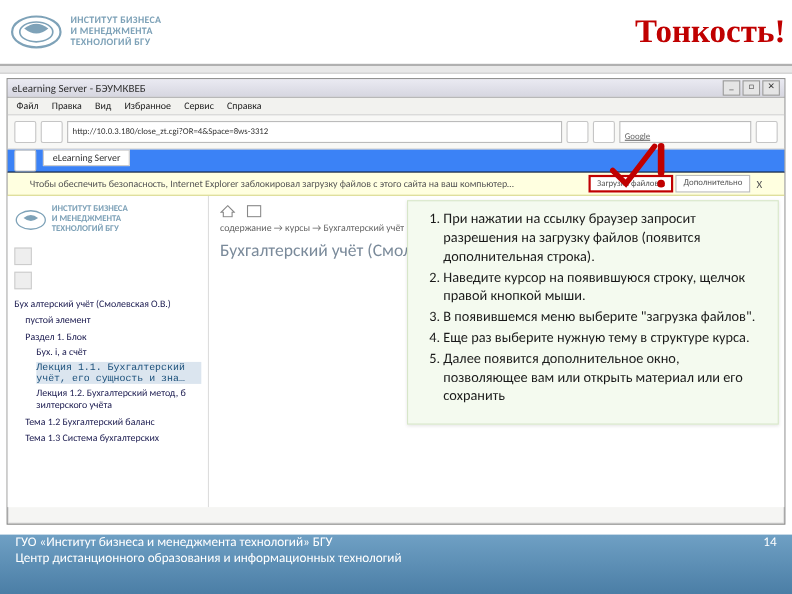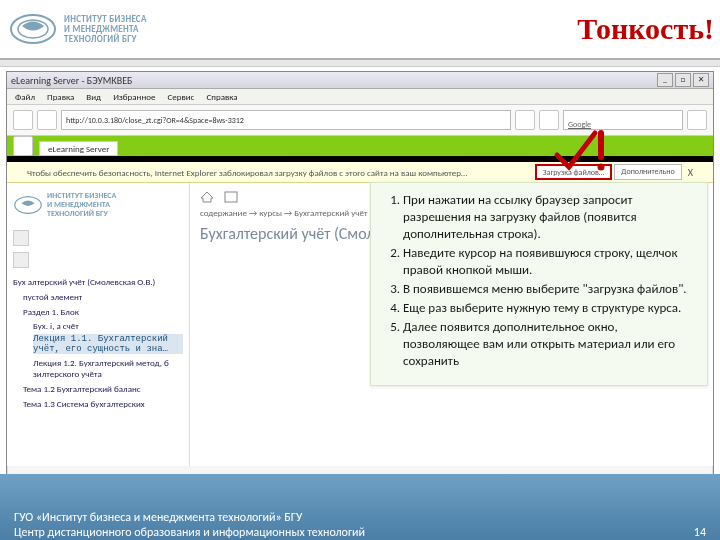--- a/index.html
+++ b/index.html
@@ -122,25 +122,25 @@
     background: #fff;
     border: 1px solid #bbb;
     display: flex;
     align-items: flex-end;
     padding: 0 4px;
     font-size: 8px;
     color: #666;
     text-decoration: underline;
   }
   .br-tabs {
-    background: #84cc16;
+    background: #3b82f6;
     height: 20px;
-    border-bottom: 6px solid #000000;
-    display: flex;
-    align-items: flex-end;
+    border-bottom: 1px solid #000000;
+    display: flex;
+    align-items: flex-start;
     padding: 0 6px;
     gap: 6px;
   }
   .tab {
     background: #fff;
     border: 1px solid #ccc;
     padding: 1px 8px;
     font-size: 9px;
   }
   .br-info {
@@ -249,24 +249,24 @@
     padding-left: 22px;
   }
   .instructions li {
     margin-bottom: 2px;
   }
 
   
   .footer {
     position: absolute;
     left: 0; right: 0; bottom: 0;
-    height: 66px;
+    height: 54px;
     background: linear-gradient(#6fa0c4, #4b7ea6);
     display: flex;
-    align-items: flex-end;
+    align-items: flex-start;
     color: #fff;
     font-size: 12px;
     line-height: 15px;
     padding: 0 14px;
   }
   .footer .left { flex: 1; }
   .footer .pg { font-size: 12px; }
 </style>
 </head>
 <body>

